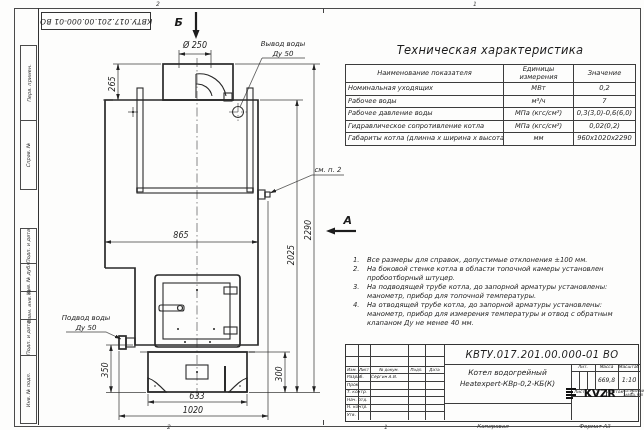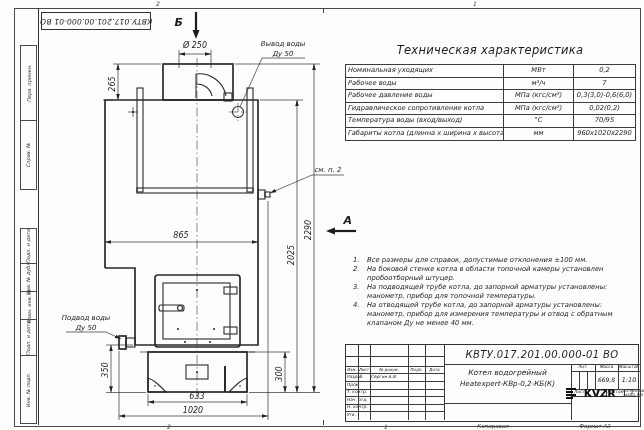--- a/index.html
+++ b/index.html
@@ -246,44 +246,44 @@
   </svg>
 
   <div class="spec-title">Техническая характеристика</div>
   <table class="spec">
     <colgroup>
         <col style="width:158px">
         <col style="width:70px">
         <col style="width:62px">
       </colgroup>
     <tbody>
+        <tr>
+      <th>Наименование показателя</th>
+      <th>Единицы измерения</th>
+      <th>Значение</th>
+    </tr>
     <tr>
           <td>Номинальная уходящих</td>
           <td class="c">МВт</td>
           <td class="c">0,2</td>
         </tr>
     <tr>
           <td>Рабочее воды</td>
           <td class="c">м³/ч</td>
           <td class="c">7</td>
         </tr>
     <tr>
           <td>Рабочее давление воды</td>
           <td class="c">МПа (кгс/см²)</td>
           <td class="c">0,3(3,0)-0,6(6,0)</td>
         </tr>
     <tr>
           <td>Гидравлическое сопротивление котла</td>
           <td class="c">МПа (кгс/см²)</td>
           <td class="c">0,02(0,2)</td>
-        </tr>
-    <tr>
-          <td>Температура воды (вход/выход)</td>
-          <td class="c">°С</td>
-          <td class="c">70/95</td>
         </tr>
     <tr>
           <td>Габариты котла (длинна х ширина х высота)</td>
           <td class="c">мм</td>
           <td class="c">960х1020х2290</td>
         </tr>
   </tbody>
     </table>
 
   <div class="notes">

